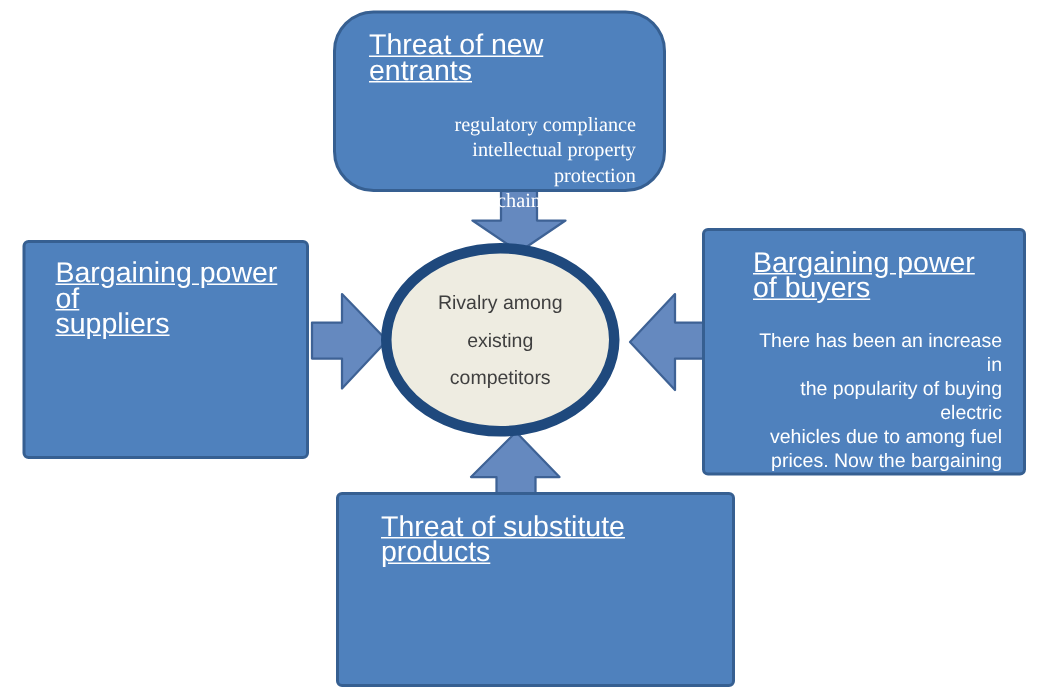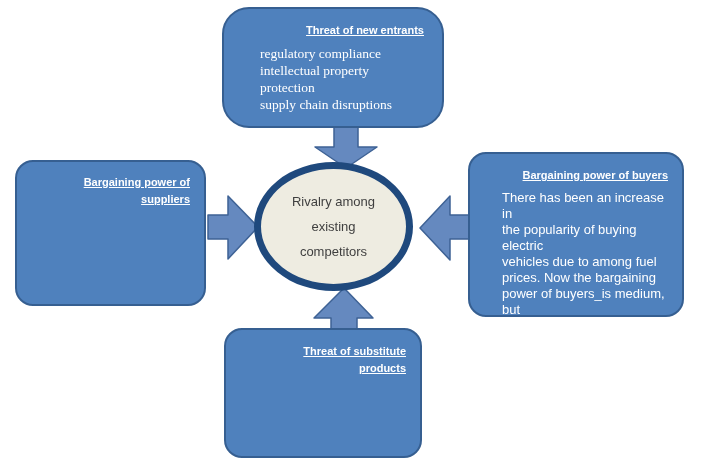--- a/index.html
+++ b/index.html
@@ -22,49 +22,50 @@
     position: relative;
     width: 703px;
     height: 464px;
     background: var(--canvas-bg);
     overflow: hidden;
   }
   .callout {
     position: absolute;
     background: var(--box-fill);
     border: 2px solid var(--box-border);
-    border-radius: 18px;
+    border-radius: 4px;
     color: var(--box-text);
     padding: 13px 18px 10px 22px;
     z-index: 2;
   }
   .callout .title {
-    font-weight: bold;
+    font-weight: normal;
     text-decoration: underline;
-    text-align: right;
-    font-size: 11px;
+    text-align: left;
+    font-size: 19px;
     line-height: 17px;
     white-space: pre-line;
   }
   .callout .body {
     font-size: 13px;
     line-height: 16px;
     white-space: pre-line;
-    margin-top: 6px;
+    margin-top: 18px;
+    text-align: right;
   }
   .box-top    { left: 222px; top: 7px;   width: 222px; height: 121px; border-radius: 27px; }
   .box-top .body {
     font-family: "Liberation Serif", serif;
     font-size: 13.5px;
     line-height: 17px;
     padding-left: 14px;
   }
   .box-left   { left: 15px;  top: 160px; width: 191px; height: 146px; padding: 12px 14px 10px 20px; }
   .box-right  { left: 468px; top: 152px; width: 216px; height: 165px; padding: 13px 14px 10px 32px; }
-  .box-bottom { left: 224px; top: 328px; width: 198px; height: 130px; padding: 13px 14px 10px 28px; }
+  .box-bottom { left: 224px; top: 328px; width: 266px; height: 130px; padding: 13px 14px 10px 28px; }
   .ellipse {
     position: absolute;
     left: 254px; top: 162px;
     width: 159px; height: 129px;
     background: var(--ellipse-fill);
     border: 7px solid var(--ellipse-border);
     border-radius: 50%;
     display: flex;
     align-items: center;
     justify-content: center;

